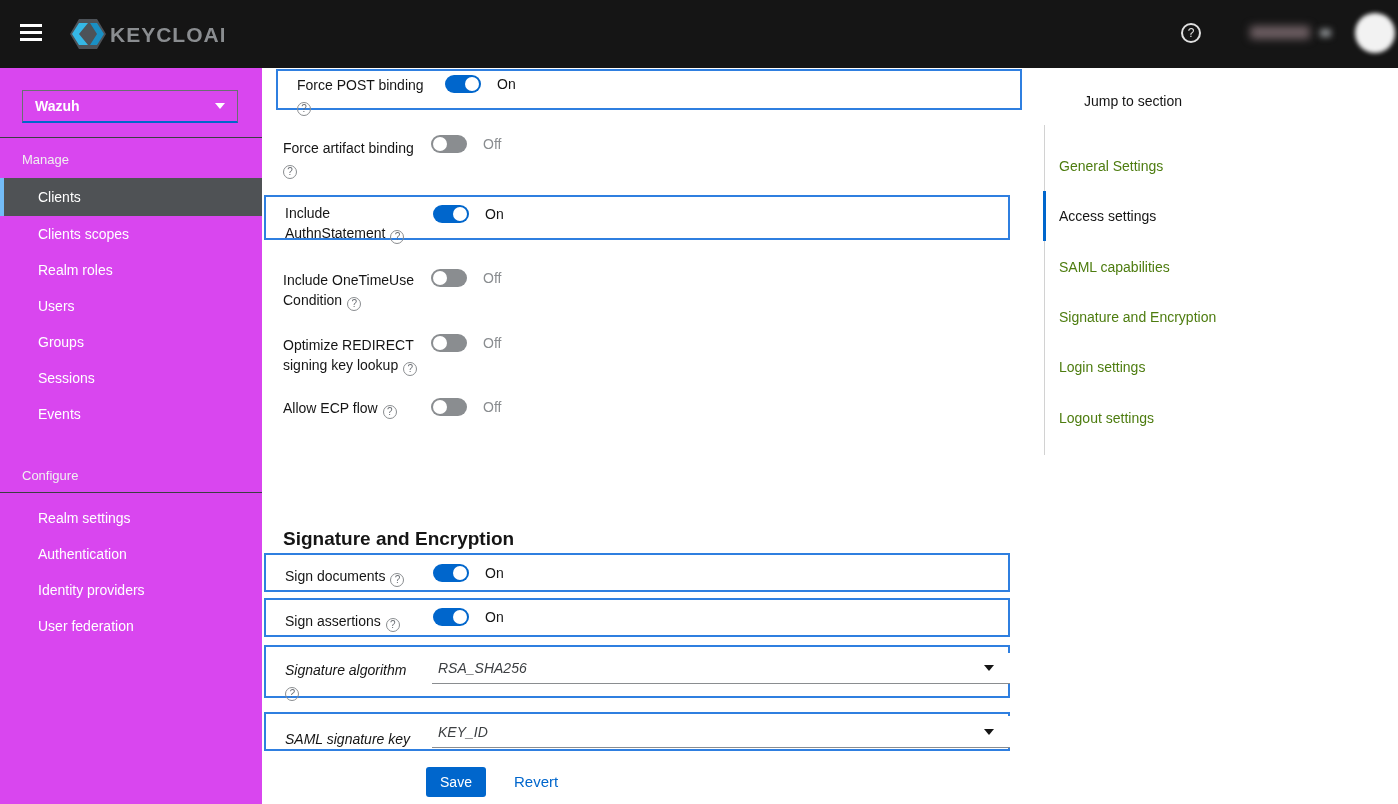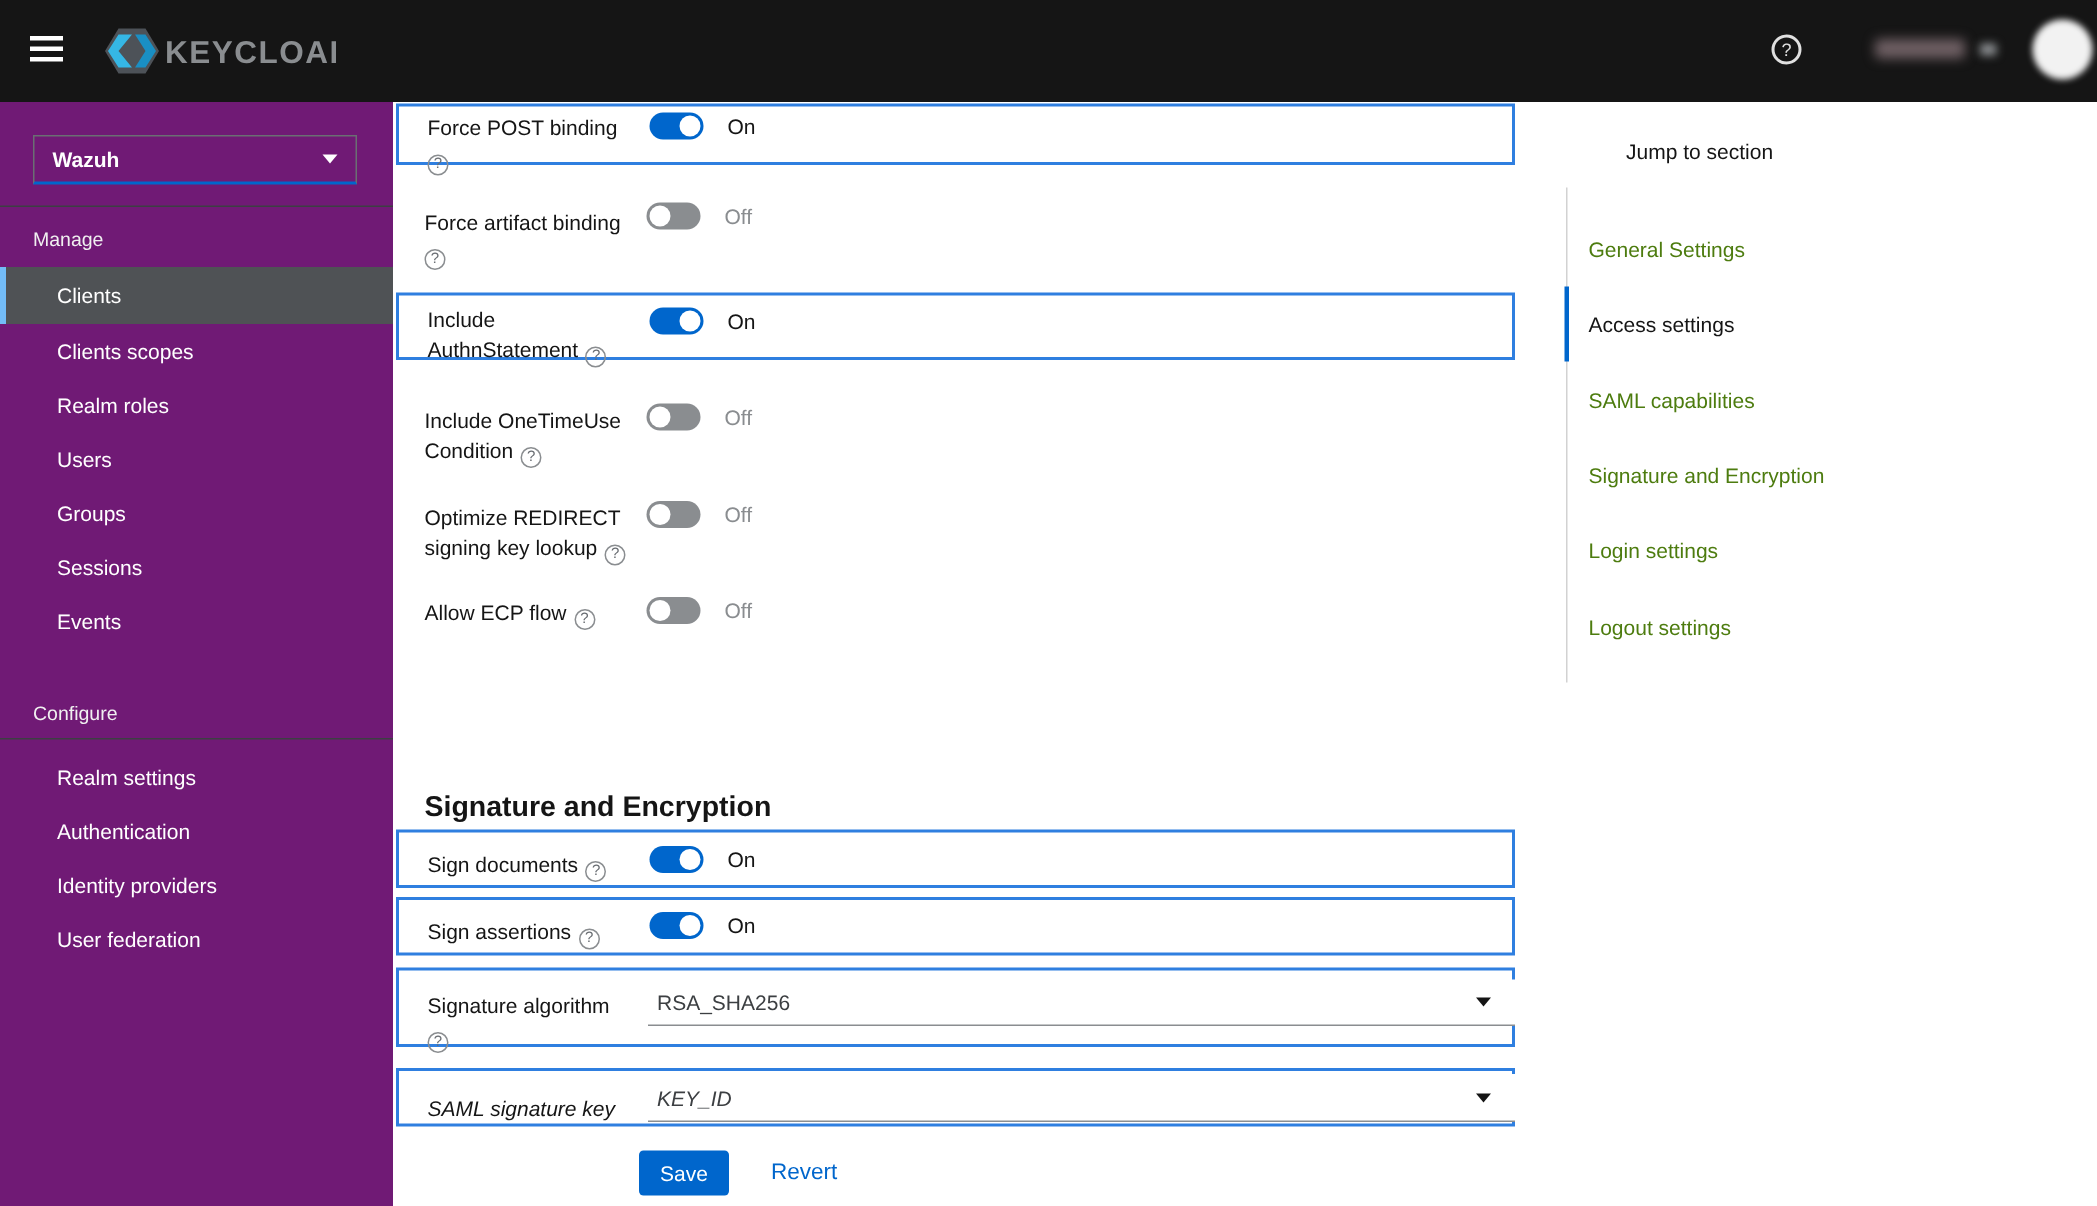--- a/index.html
+++ b/index.html
@@ -13,21 +13,21 @@
   .hamburger { position:absolute; left:20px; top:24px; width:24px; height:20px; background:none; border:none; cursor:pointer; padding:0; }
   .hamburger span { display:block; width:22px; height:3px; background:#fff; margin:0 0 4px 0; }
   .logo { position:absolute; left:64px; top:16px; }
   .logo-text { font-size:21px; font-weight:bold; letter-spacing:1px; fill:#8a8d90; font-family:"Liberation Sans",sans-serif; }
   .mast-help { position:absolute; left:1181px; top:23px; width:20px; height:20px; border-radius:50%;
     border:2px solid #e0e0e0; color:#e0e0e0; background:none; font-size:12px; line-height:16px; text-align:center; padding:0; cursor:pointer; }
   .user-blur { position:absolute; left:1250px; top:26px; width:60px; height:13px; background:#6e5f63; border-radius:3px; filter:blur(4px); cursor:pointer; }
   .caret-blur { position:absolute; left:1320px; top:29px; width:11px; height:8px; background:#8a8d90; filter:blur(3px); }
   .avatar { position:absolute; left:1355px; top:13px; width:40px; height:40px; border-radius:50%; background:#f2f2f2; filter:blur(2px); cursor:pointer; }
   
-  .sidebar { position:absolute; top:68px; left:0; width:262px; height:736px; background:#701a75; z-index:4; }
+  .sidebar { position:absolute; top:68px; left:0; width:262px; height:736px; background:#d946ef; z-index:4; }
   .realm-select { position:absolute; left:22px; top:22px; width:216px; height:33px; border:1px solid #6a6e73; border-bottom:2px solid #0066cc;
     background:transparent; color:#fff; font-size:14px; font-weight:bold; display:flex; align-items:center; justify-content:space-between; padding:0 12px; cursor:pointer; }
   .caret-down { width:0; height:0; border-left:5px solid transparent; border-right:5px solid transparent; border-top:6px solid #fff; }
   .side-divider { position:absolute; left:0; width:262px; height:1px; background:#3c3f42; }
   .nav-title { position:absolute; left:22px; font-size:13px; color:#f0f0f0; }
   .nav-list { position:absolute; left:0; width:262px; margin:0; padding:0; list-style:none; }
   .nav-item { height:36px; display:flex; align-items:center; padding-left:34px; color:#fff; font-size:14px; cursor:pointer; border-left:4px solid transparent; }
   .nav-item.active { background:#4f5255; border-left:4px solid #73bcf7; height:38px; }
   
   .row { position:absolute; left:264px; width:746px; background:#fff; }
@@ -127,21 +127,21 @@
         <span>Identity providers</span>
       </li>
       <li class="nav-item">
         <span>User federation</span>
       </li>
     </ul>
 </aside>
 
 <main>
   <div id="rows-container">
-      <div class="row boxed" style="top: 69px; height: 41px;">
+      <div class="row boxed" style="top: 69px; height: 41px; margin-left: 12px;">
         <div class="labelcol" style="top: 4px;"><div class="labelline"><span>Force POST binding</span></div><span class="help below">?</span></div>
         <div class="ctrl" style="top: 4px;">
           <div class="switch on">
             <div class="knob"></div>
           </div>
           <span class="state on">On</span>
         </div>
       </div>
       <div class="row" style="top: 130px; height: 52px;">
         <div class="labelcol" style="top: 8px;"><div class="labelline"><span>Force artifact binding</span></div><span class="help below">?</span></div>
@@ -214,21 +214,21 @@
         <div class="labelcol" style="top: 11px;">
           <div class="labelline"><span>Sign assertions</span><span class="help">?</span></div>
         </div>
         <div class="ctrl" style="top: 8px;">
           <div class="switch on">
             <div class="knob"></div>
           </div>
           <span class="state on">On</span>
         </div>
       </div>
-      <div class="row boxed" style="top: 645px; height: 53px;">
+      <div class="row boxed" style="top: 645px; height: 53px; font-style: italic;">
         <div class="labelcol" style="top: 13px;"><div class="labelline"><span>Signature algorithm</span></div><span class="help below">?</span></div>
         <div class="pf-select" style="top: 6px; height: 31px; gap: 23px;">
           <span>RSA_SHA256</span>
           <span class="caret-down"></span>
         </div>
       </div>
       <div class="row boxed" style="top: 712px; height: 39px; font-style: italic;">
         <div class="labelcol" style="top: 15px;">
           <div class="labelline"><span>SAML signature key</span></div>
         </div>

